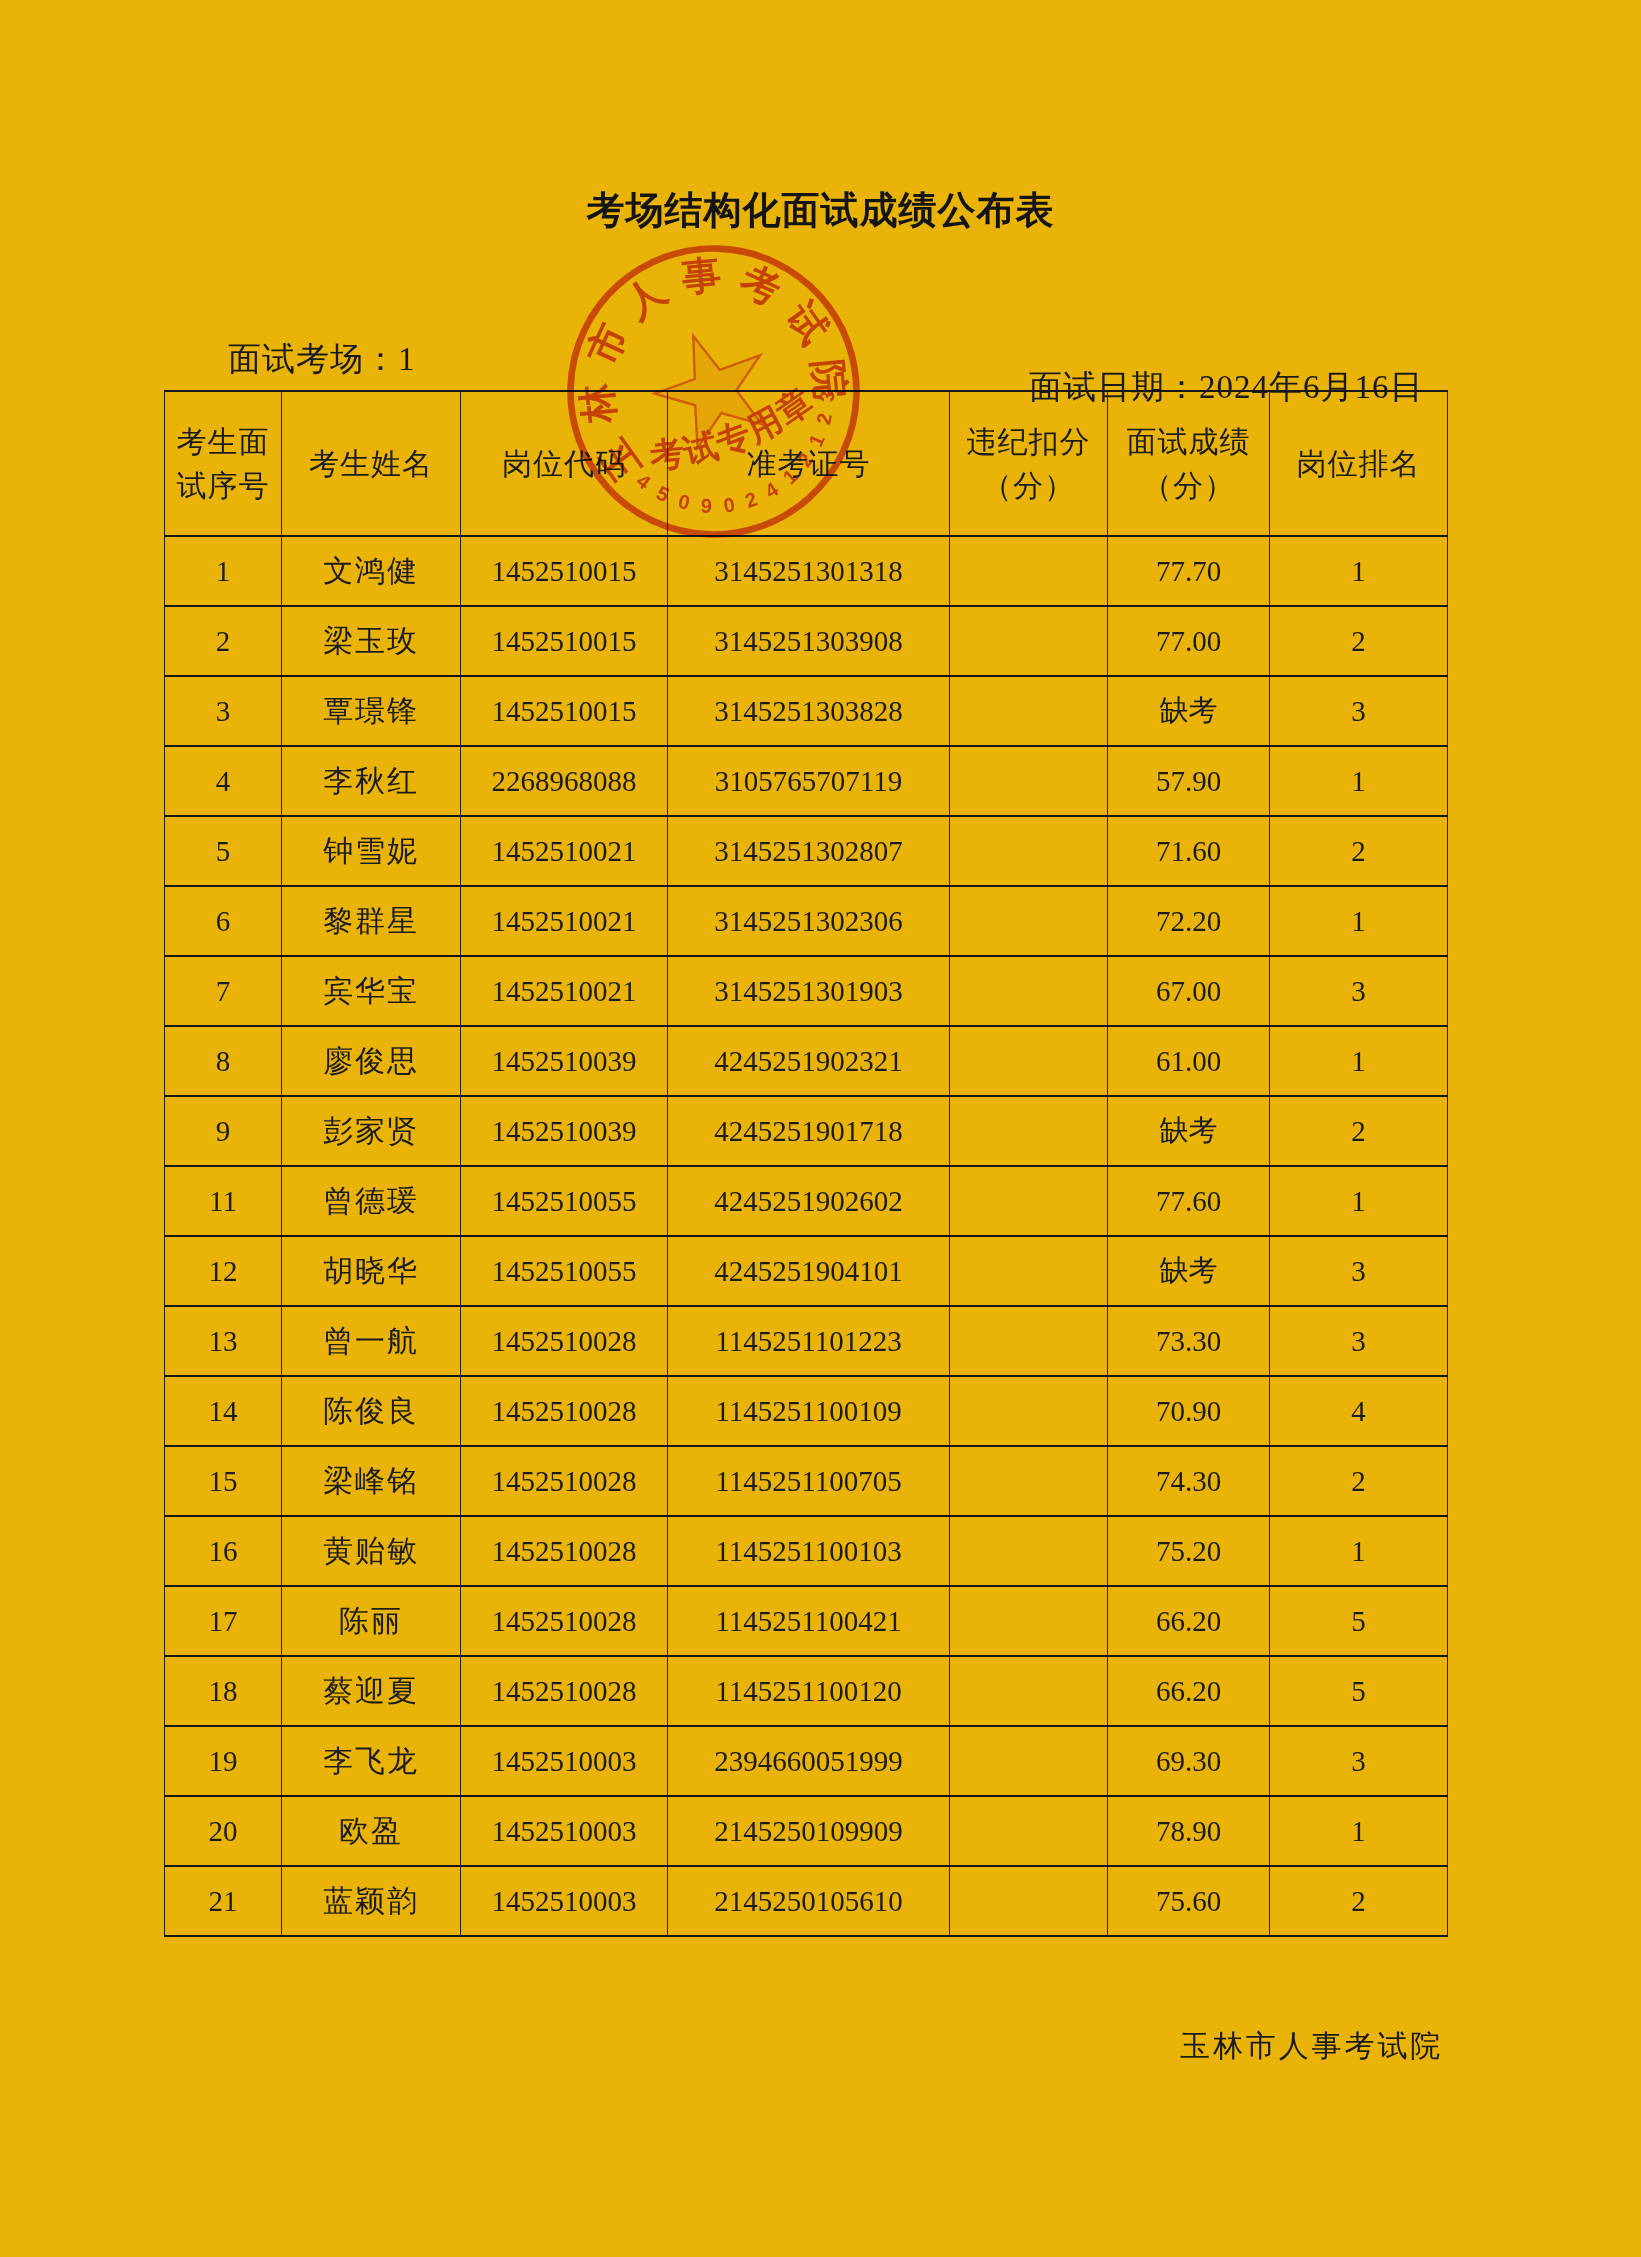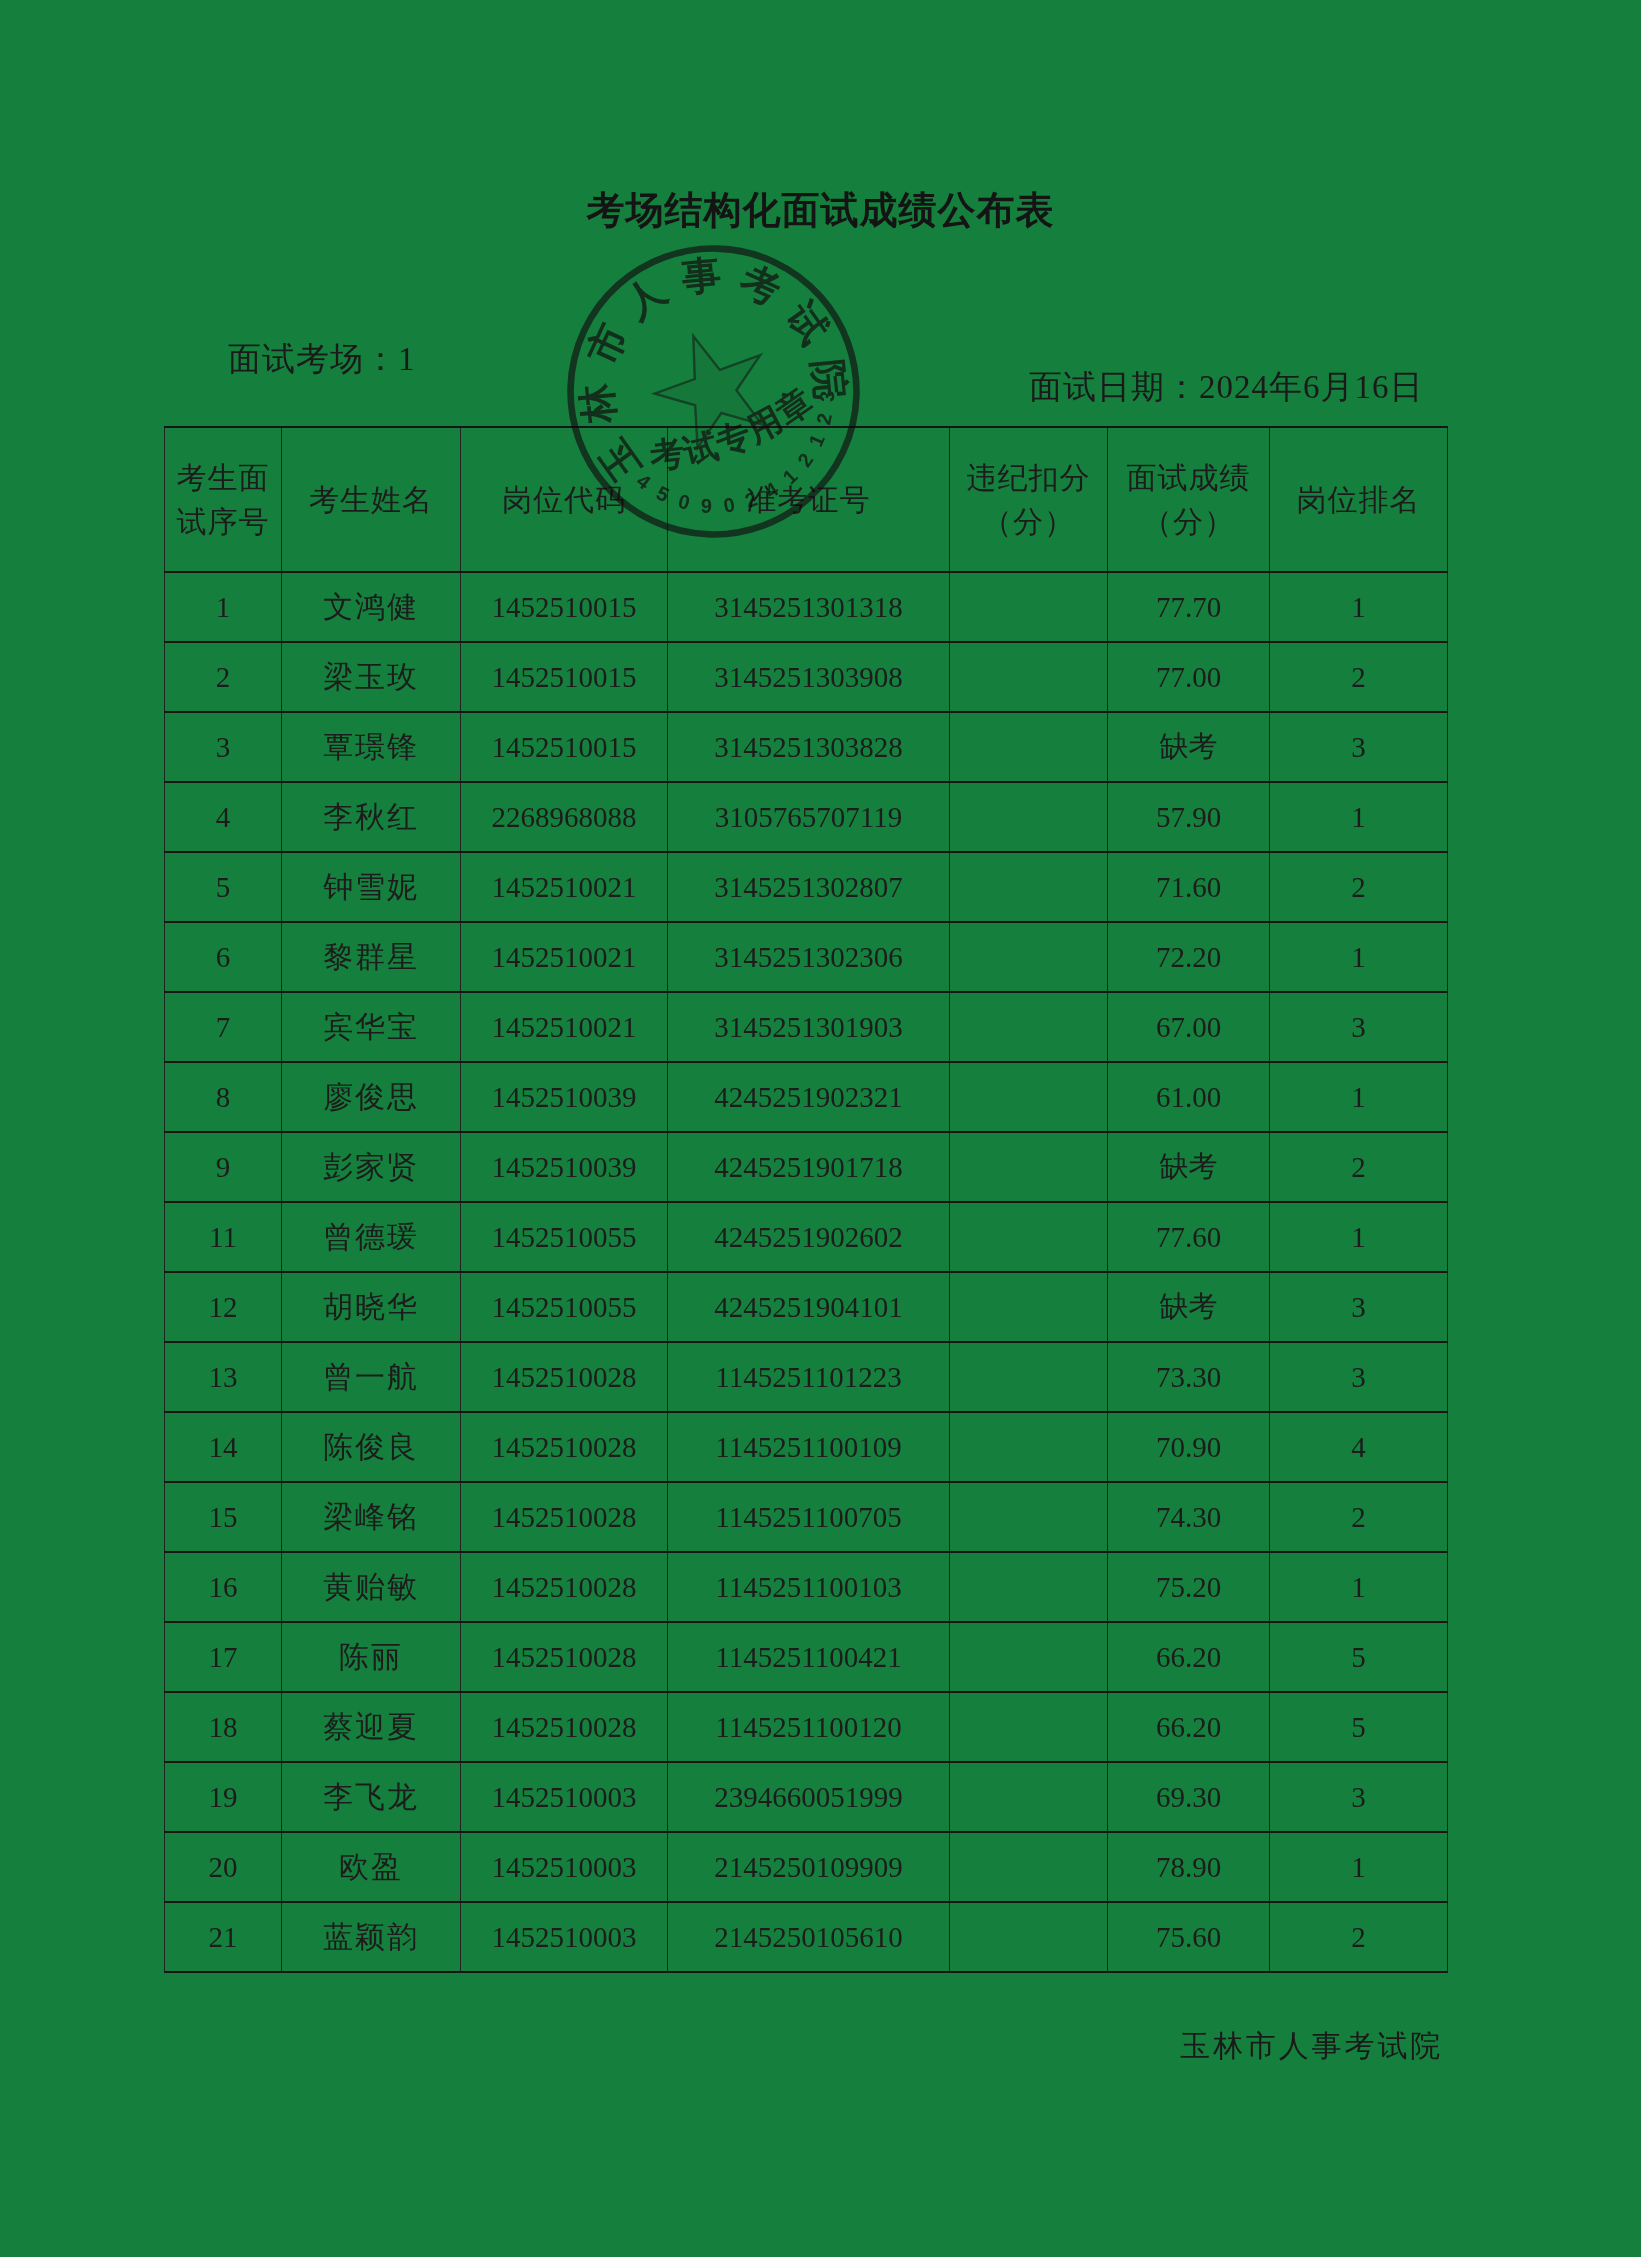--- a/index.html
+++ b/index.html
@@ -1,21 +1,21 @@
 <!DOCTYPE html>
 <html><head>
 <meta charset="utf-8">
 <style>
   html, body { margin: 0; padding: 0; background: #e8e8e6; }
   .page {
     position: relative;
     width: 1641px;
     height: 2257px;
     margin: 0 auto;
-    background: #15803d;
+    background: #eab308;
     overflow: hidden;
     font-family: "Liberation Serif", "DejaVu Serif", serif;
     color: #1a1a1a;
   }
   .doc-title {
     position: absolute;
     top: 185px; left: 0; width: 1641px;
     text-align: center;
     font-family: "Liberation Sans", "DejaVu Sans", sans-serif;
     font-weight: bold;
@@ -37,21 +37,20 @@
     margin-top: 28px;
   }
   .score-table {
     position: absolute;
     left: 164px; top: 390px;
     width: 1282px;
     border-collapse: collapse;
     table-layout: fixed;
     font-size: 29px;
     color: #1c1c1c;
-    margin-top: 36px;
   }
   .score-table th, .score-table td {
     border-left: 1.9px solid #232323;
     border-right: 1.9px solid #232323;
     border-top: 2.9px solid #161616;
     border-bottom: 2.9px solid #161616;
     text-align: center;
     vertical-align: middle;
     padding: 0;
     overflow: hidden;

